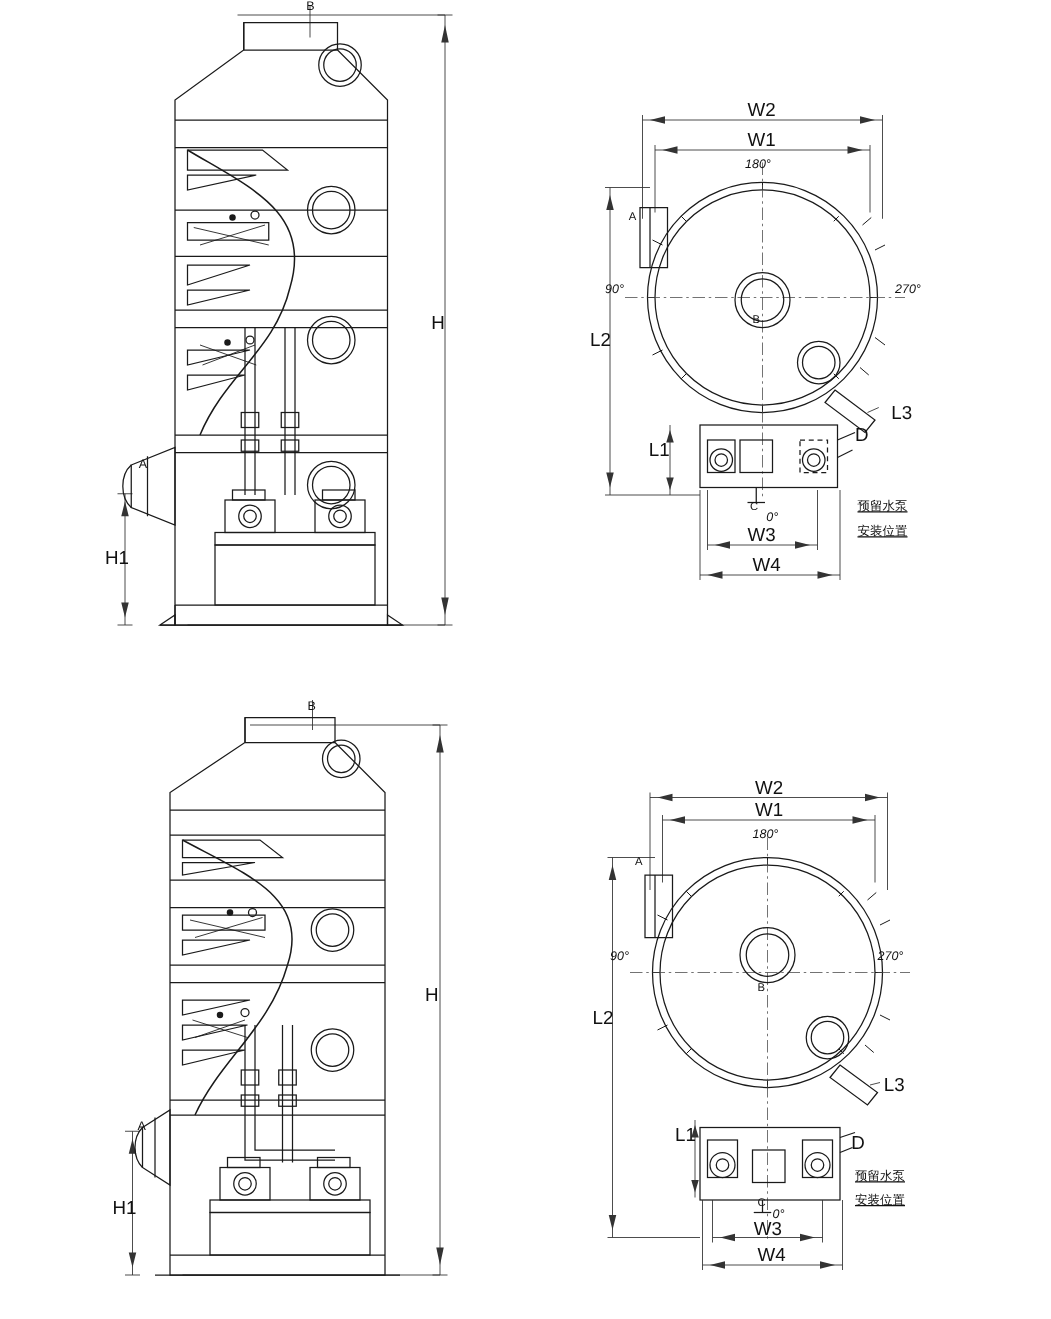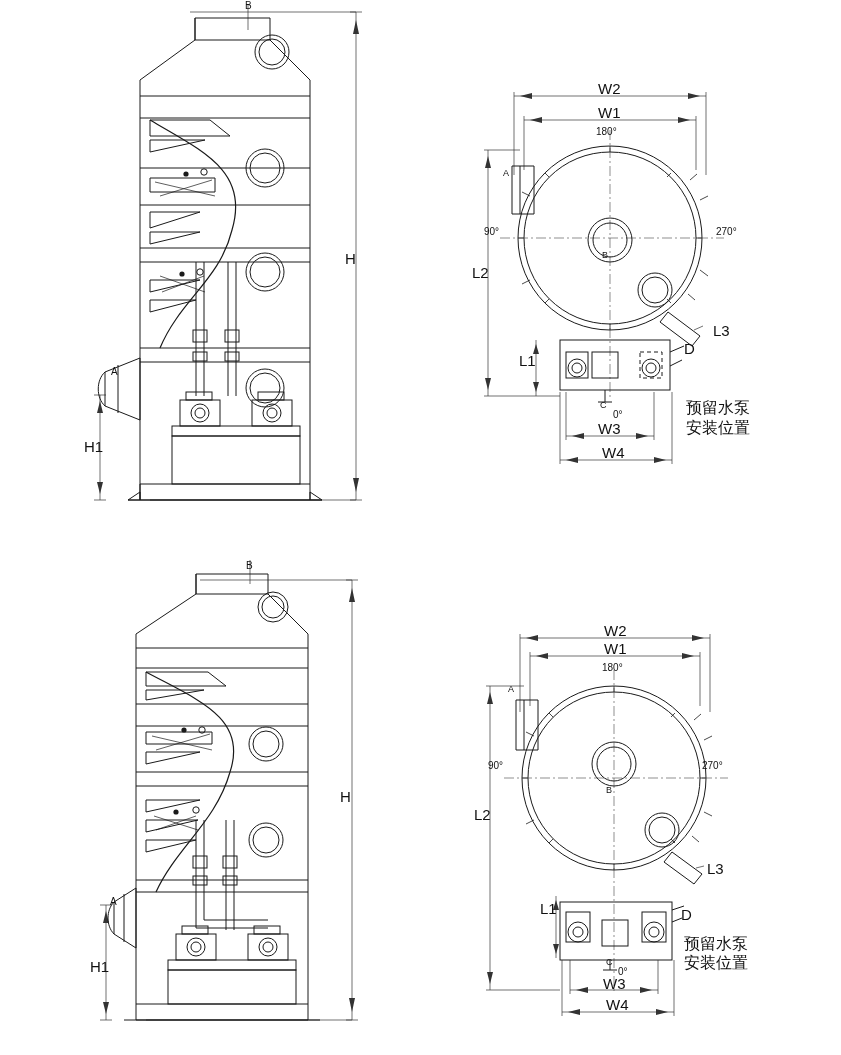--- a/index.html
+++ b/index.html
@@ -1,22 +1,22 @@
 <!DOCTYPE html>
 <html><head>
 <meta charset="utf-8">
 <style>
   html,body{margin:0;padding:0;background:#ffffff;}
   body{width:841px;height:1055px;position:relative;font-family:"Liberation Sans",sans-serif;color:#1a1a1a;overflow:hidden;}
   .sheet{position:absolute;left:0;top:0;width:841px;height:1055px;}
   svg{display:block;}
   .lbl{position:absolute;font-size:15px;color:#111;white-space:nowrap;}
   .lbl.sm{font-size:10px;}
-  .lbl.cn{font-size:16px;}
-  .lbl.deg{font-size:10px;}
+  .lbl.cn{font-size:10px;text-decoration:underline;}
+  .lbl.deg{font-size:10px;font-style:italic;}
   .lbl.tiny{font-size:9px;}
 </style>
 </head>
 <body>
 
 <div class="sheet">
 
 <svg width="841" height="1055" viewBox="0 0 841 1055">
   <g fill="none" stroke="#1a1a1a" stroke-width="1" shape-rendering="geometricPrecision">
 

